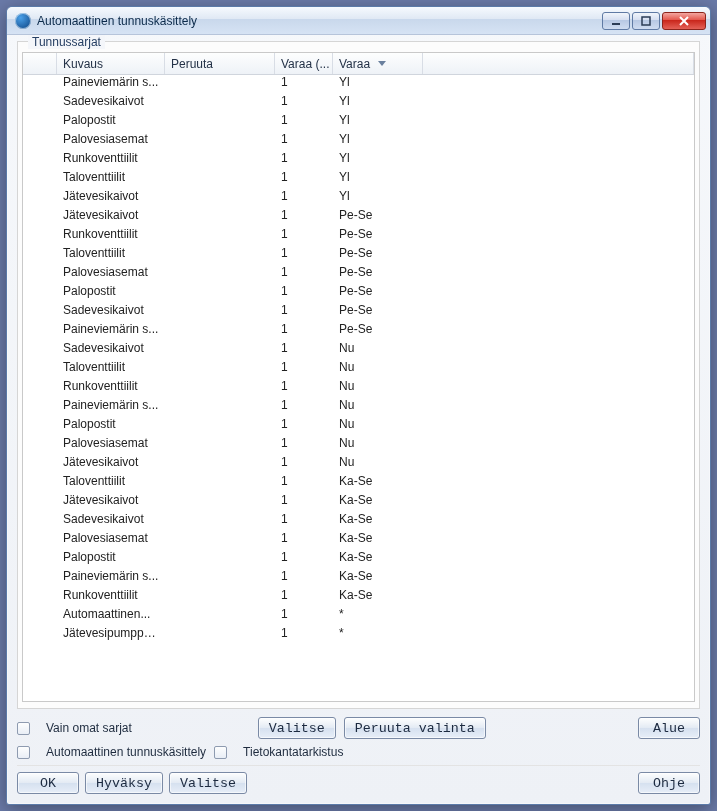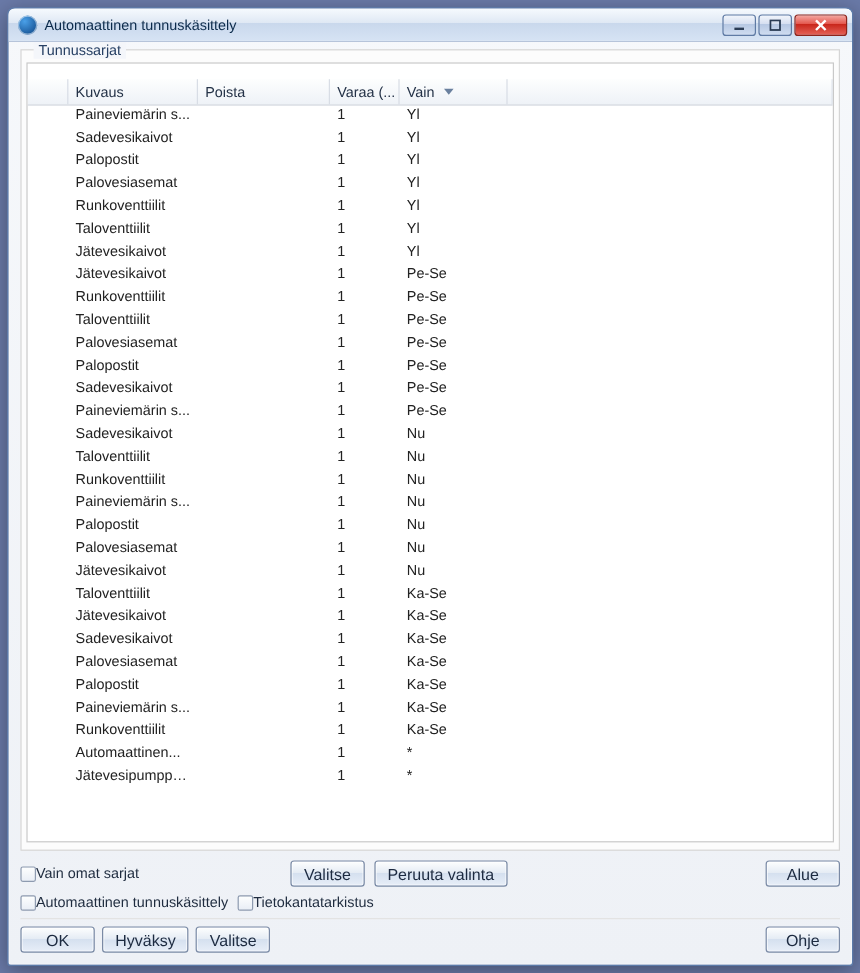--- a/index.html
+++ b/index.html
@@ -73,21 +73,20 @@
     margin-top: -8px;
     border: 1px solid #c9c9c9;
     background: #fff;
     overflow: hidden;
   }
   .ghead {
     display: flex;
     background: linear-gradient(#fdfefe, #eef2f7);
     border-bottom: 1px solid #d0d5dd;
     height: 22px;
-    margin-top: 13px;
   }
   .gh {
     border-right: 1px solid #d8dde5;
     padding: 3px 6px;
     color: #243247;
     white-space: nowrap;
     overflow: hidden;
     text-overflow: ellipsis;
     display: flex; align-items: center; gap: 4px;
   }
@@ -121,39 +120,40 @@
     color: #222;
   }
 
   .toolbar {
     display: flex; align-items: center;
     margin: 2px 10px 4px 10px;
     gap: 8px;
   }
   .toolbar .spacer { flex: 1; }
   .chk {
-    display: flex; align-items: center; gap: 0;
+    display: flex; align-items: center; gap: 16px;
     color: #1e2b3e;
   }
   .chk .box {
     width: 13px; height: 13px;
     border: 1px solid #8e9bb0;
     background: linear-gradient(#fdfefe,#e9eef6);
     border-radius: 2px;
   }
   .btn {
     height: 22px;
     min-width: 62px;
     padding: 0 10px;
     border: 1px solid #7a8aa5;
     border-radius: 3px;
     background: linear-gradient(#fdfefe,#e4ebf4 48%,#d5e0ef 49%,#e7eef8);
     color: #1c2a40;
     display: inline-flex; align-items: center; justify-content: center;
     box-shadow: inset 0 0 0 1px rgba(255,255,255,.6);
+    font-family: Liberation Mono, monospace;
   }
   .footer {
     display: flex; align-items: flex-end;
     margin: 4px 10px 10px 10px;
     gap: 6px;
   }
   .footer .spacer { flex: 1; }
   hr.sep { border: none; border-top: 1px solid #e3e3e3; margin: 2px 10px; }
 </style>
 </head>
@@ -183,23 +183,23 @@
     </div>
   </div>
 
   <div class="group">
     <div class="group-title">Tunnussarjat</div>
 
     <div class="grid">
       <div class="ghead">
         <div class="gh col0"></div>
         <div class="gh col1">Kuvaus</div>
-        <div class="gh col2">Poista</div>
+        <div class="gh col2">Peruuta</div>
         <div class="gh col3">Varaa (...</div>
-        <div class="gh col4 sortable">Vain</div>
+        <div class="gh col4 sortable">Varaa</div>
         <div class="gh col5"></div>
       </div>
       <div class="gbody" id="gbody">
           <div class="grow">
             <div class="gc col0"></div>
             <div class="gc col1">Paineviemärin s...</div>
             <div class="gc col2"></div>
             <div class="gc col3">1</div>
             <div class="gc col4">Yl</div>
             <div class="gc col5"></div>

